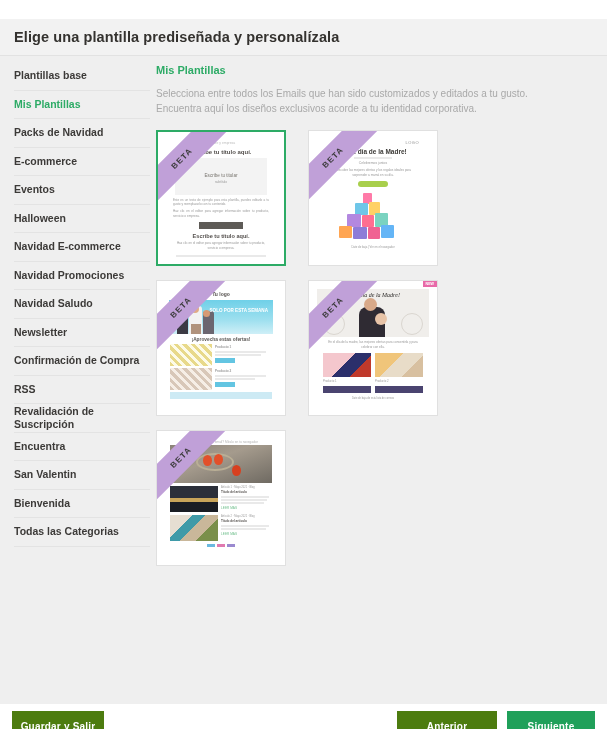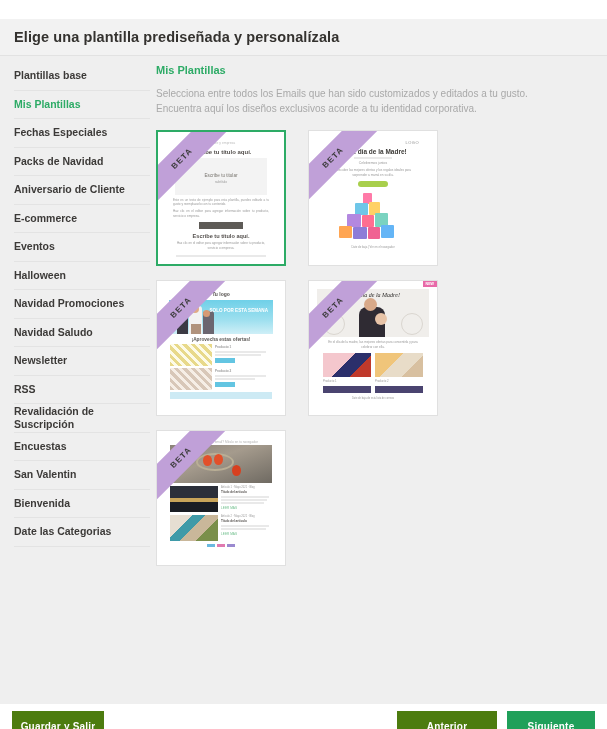--- a/index.html
+++ b/index.html
@@ -151,63 +151,63 @@
   <div class="body-wrap">
 
     <div class="sidebar" id="sidebar">
         <div class="side-item h1">
           <span>Plantillas base</span>
         </div>
         <div class="side-item h1 active">
           <span>Mis Plantillas</span>
         </div>
         <div class="side-item h1">
-          <span>Fechas Especiales</span>
-        </div>
-        <div class="side-item h1">
           <span>Packs de Navidad</span>
         </div>
         <div class="side-item h1">
-          <span>Aniversario de Cliente</span>
-        </div>
-        <div class="side-item h1">
           <span>E-commerce</span>
         </div>
         <div class="side-item h1">
           <span>Eventos</span>
         </div>
         <div class="side-item h1">
           <span>Halloween</span>
         </div>
         <div class="side-item h1">
+          <span>Navidad E-commerce</span>
+        </div>
+        <div class="side-item h1">
           <span>Navidad Promociones</span>
         </div>
         <div class="side-item h1">
           <span>Navidad Saludo</span>
         </div>
         <div class="side-item h1">
           <span>Newsletter</span>
         </div>
         <div class="side-item h1">
+          <span>Confirmación de Compra</span>
+        </div>
+        <div class="side-item h1">
           <span>RSS</span>
         </div>
         <div class="side-item h1">
           <span>Revalidación de Suscripción</span>
         </div>
         <div class="side-item h1">
-          <span>Encuestas</span>
+          <span>Encuentra</span>
         </div>
         <div class="side-item h1">
           <span>San Valentin</span>
         </div>
         <div class="side-item h1">
           <span>Bienvenida</span>
         </div>
         <div class="side-item h1">
-          <span>Date las Categorias</span>
+          <span>Todas las Categorias</span>
         </div>
       </div>
 
     <div class="content">
       <div class="content-title">Mis Plantillas</div>
       <div class="content-desc">Selecciona entre todos los Emails que han sido customizados y editados a tu gusto. Encuentra aquí los diseños exclusivos acorde a tu identidad corporativa.</div>
 
       <div class="grid">
 
         <div class="card selected">

